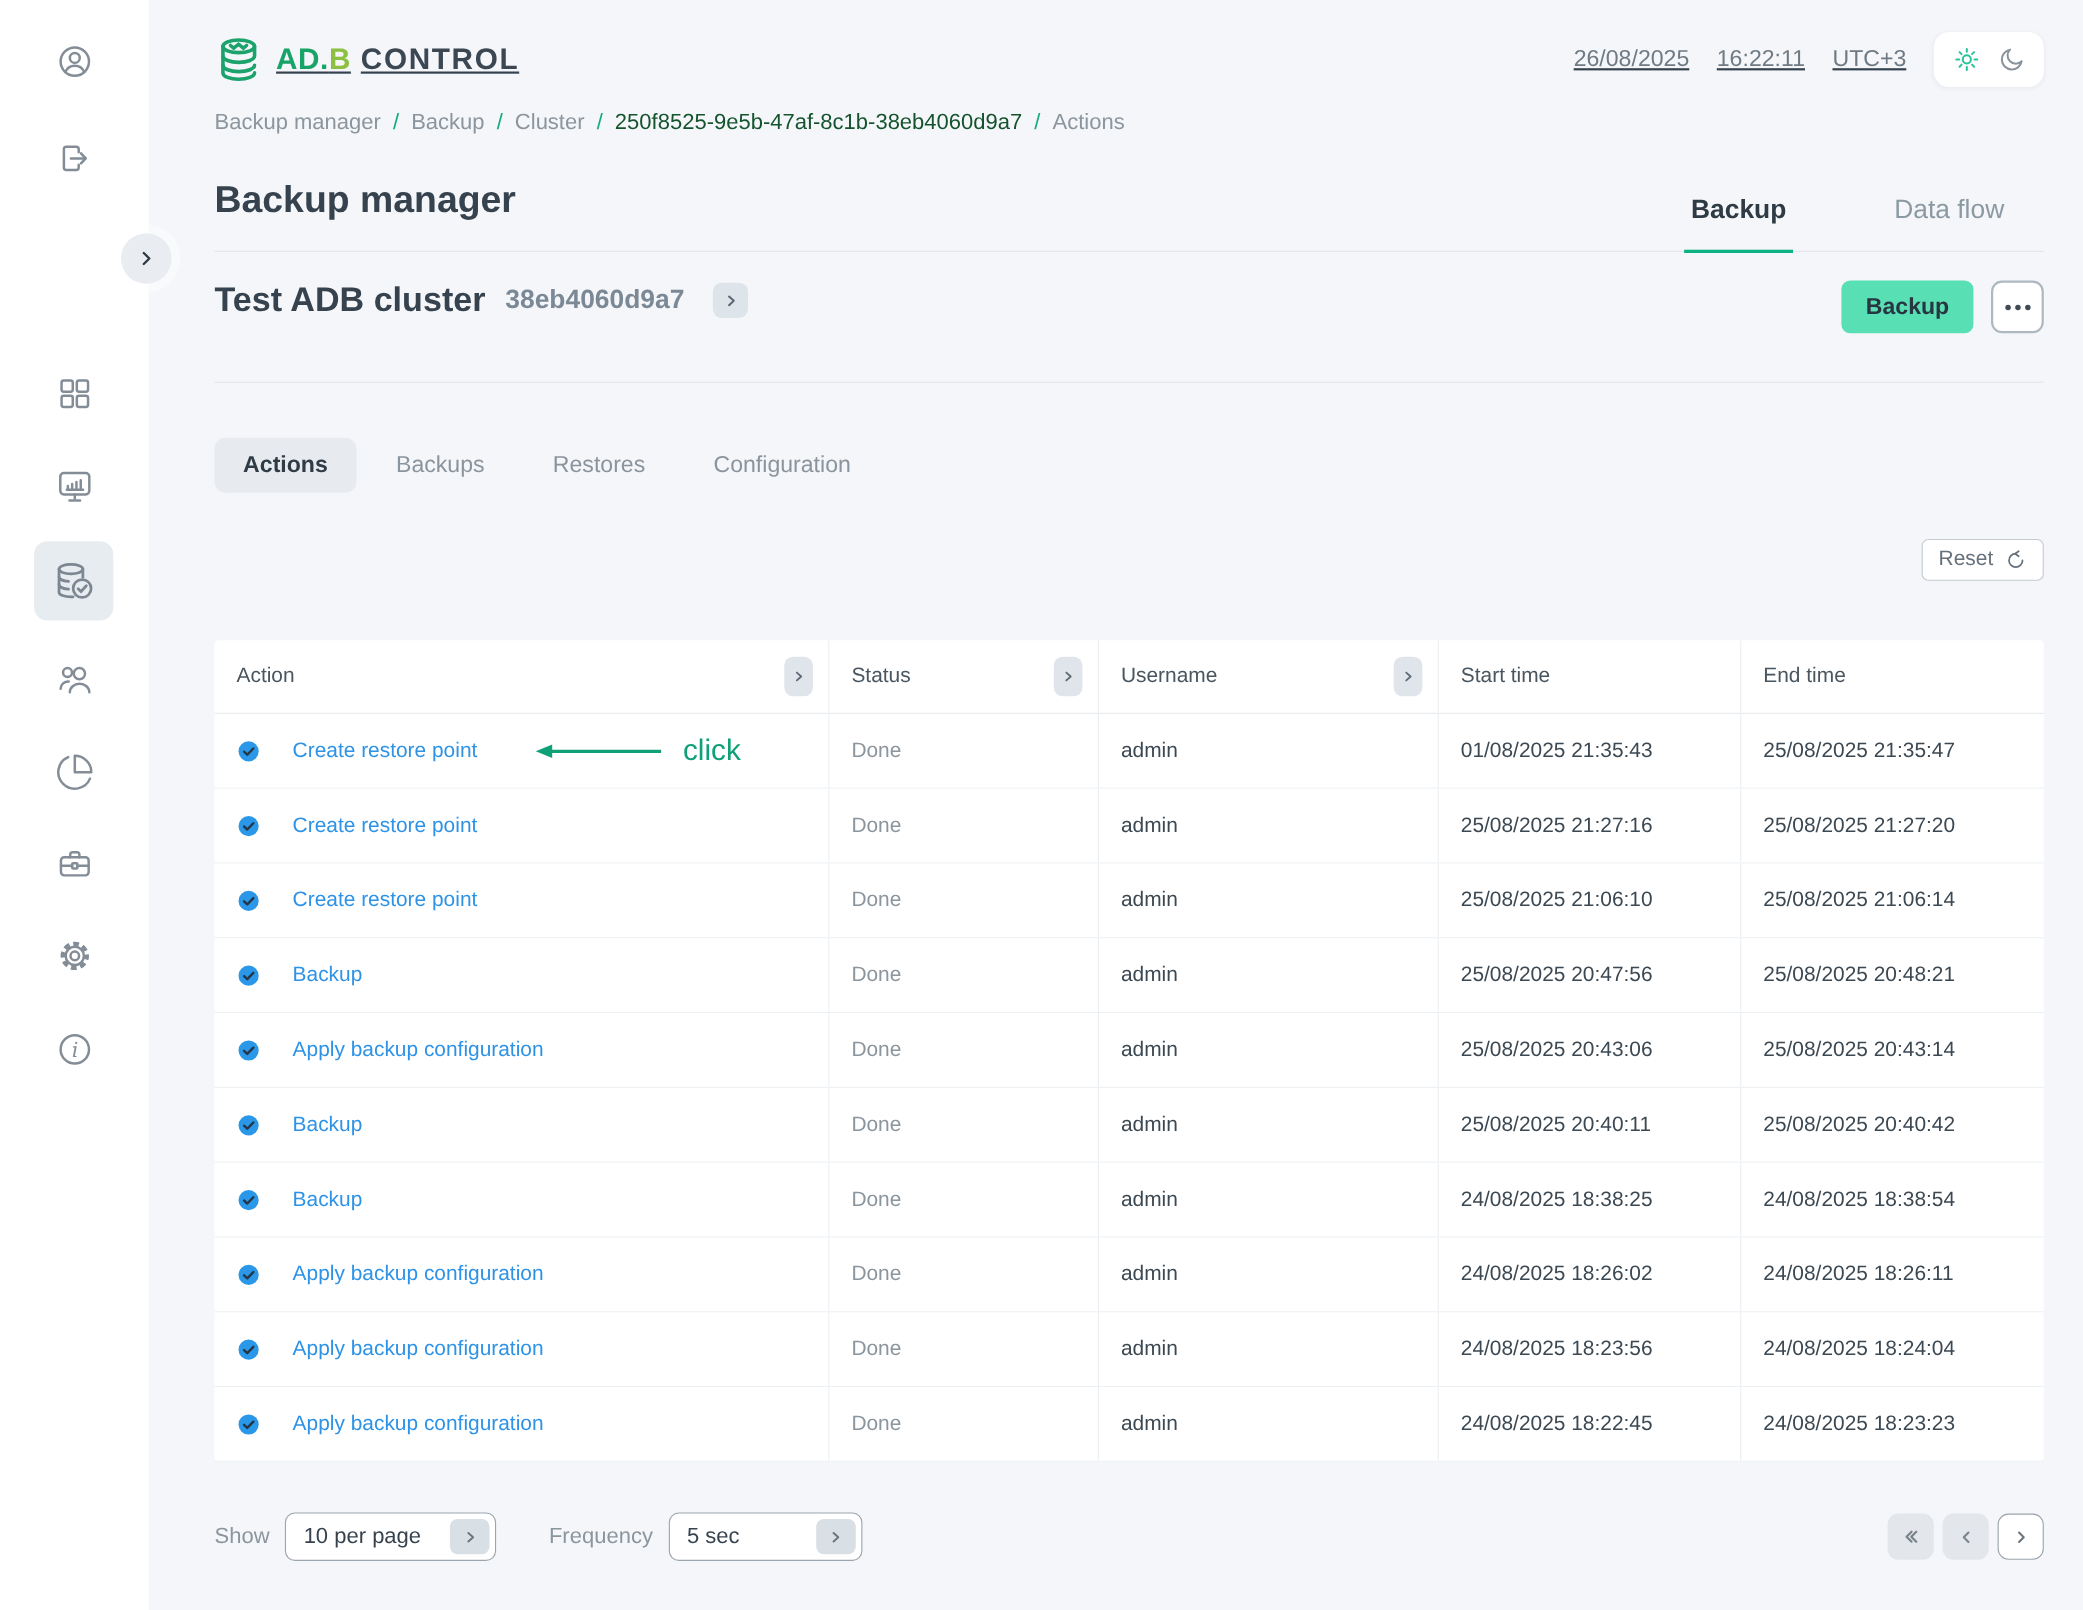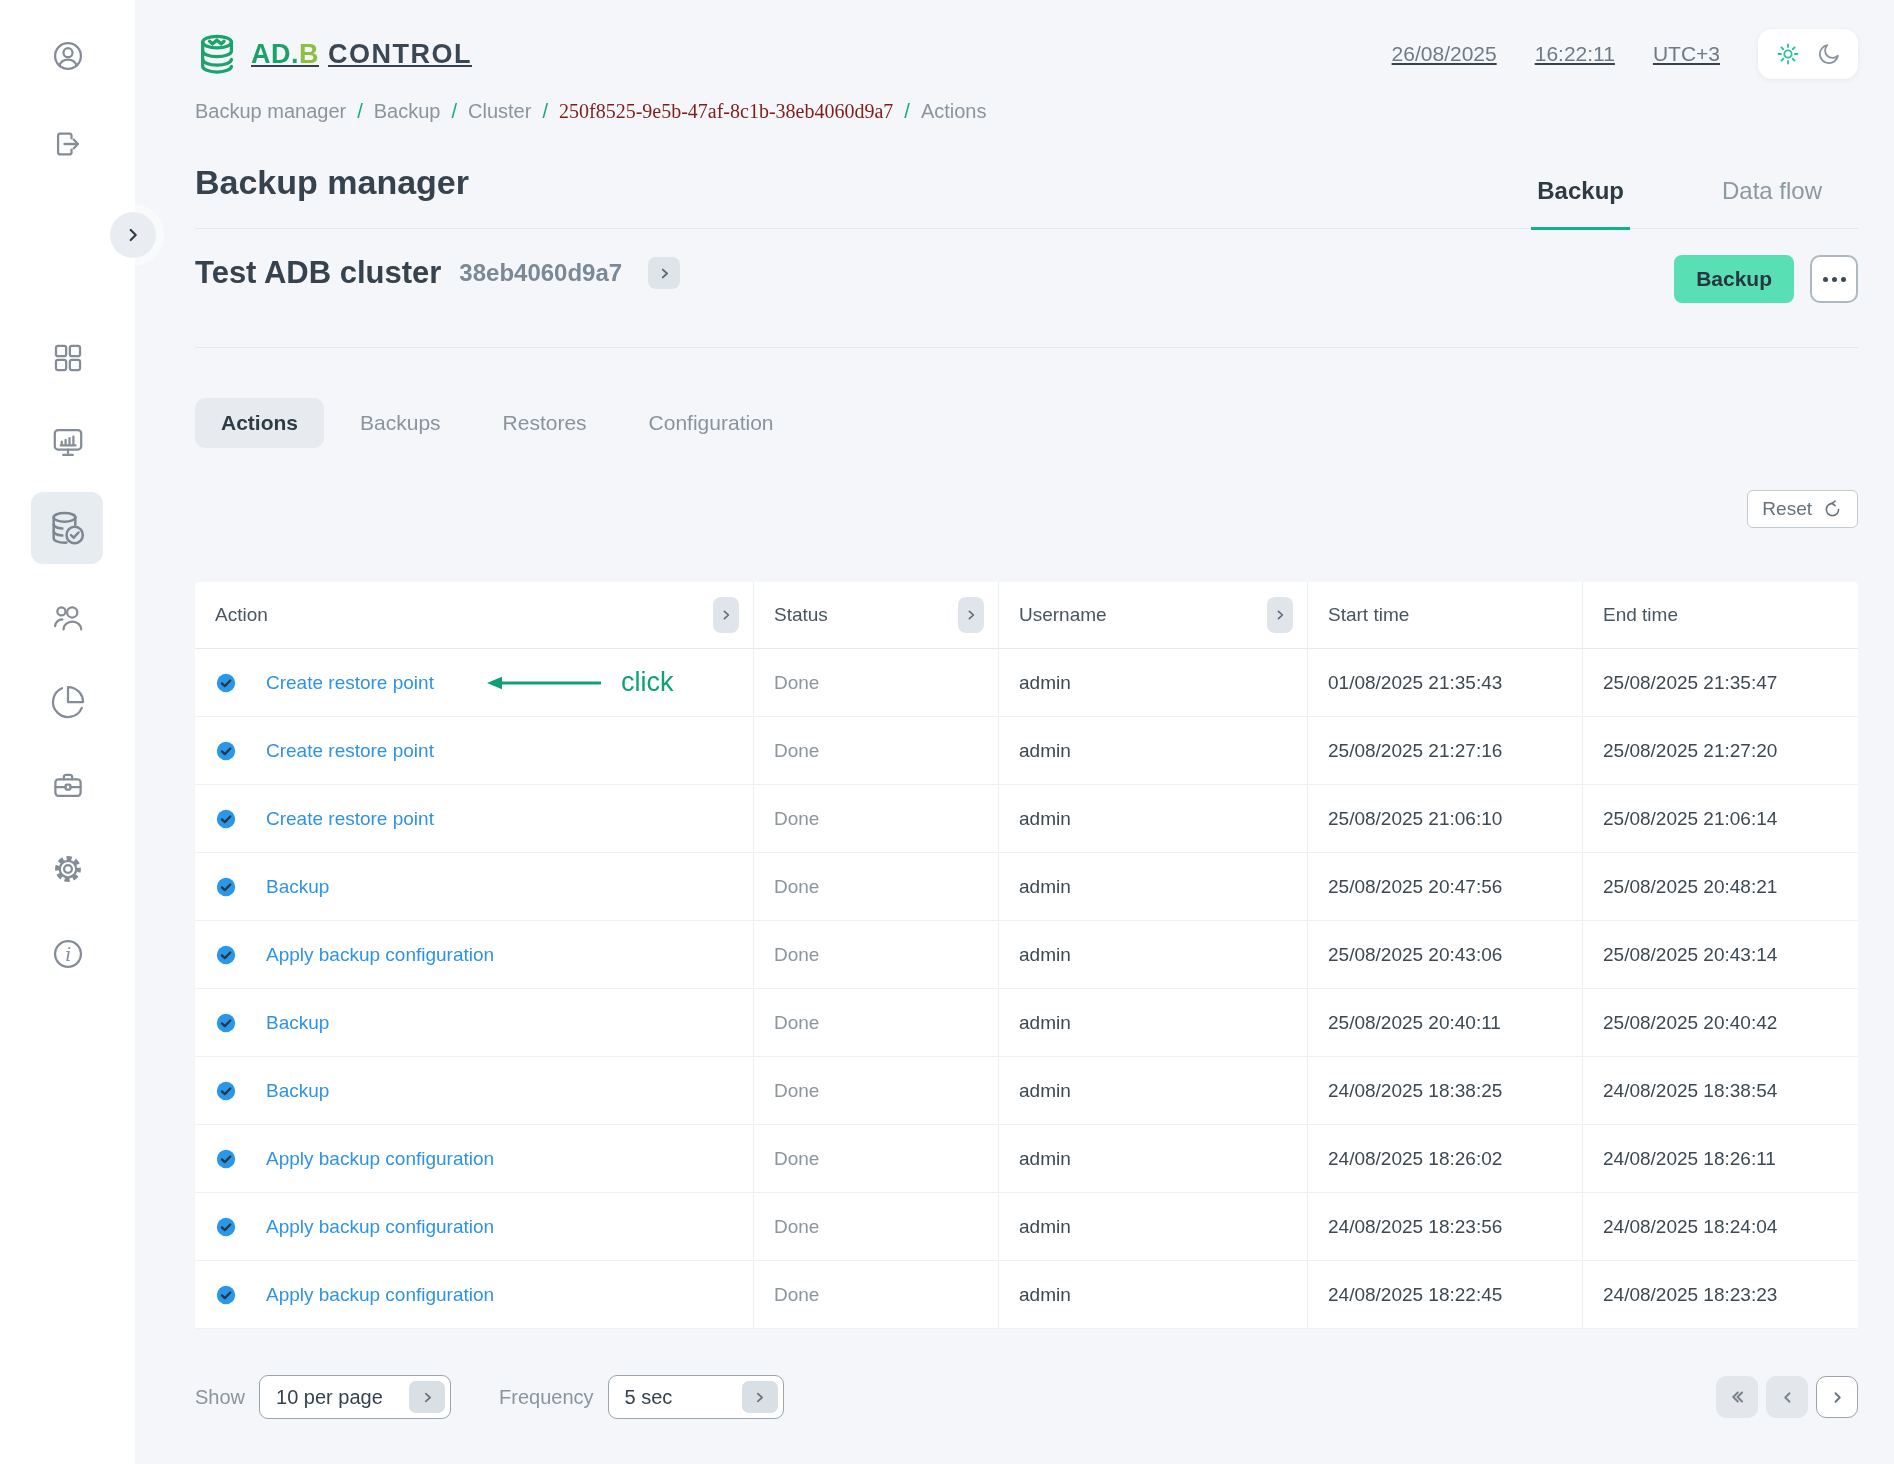--- a/index.html
+++ b/index.html
@@ -39,31 +39,31 @@
 
   
   .main { position:absolute; left:135px; top:0; width:1759px; height:100%; padding:0 36px 0 60px; }
 
   .topbar { display:flex; justify-content:space-between; align-items:center; padding-top:26px; height:82px;text-decoration:underline; }
   .logo { display:flex; align-items:center; gap:10px; cursor:pointer; }
   .logo-text { font-size:27px; font-weight:bold; letter-spacing:.5px; display:flex; align-items:baseline; }
   .brand-prefix { color:#18a468; }
   .brand-letter { color:#8dc041; }
   .brand-name { color:#3b4753; margin-left:9px; letter-spacing:1.5px; }
-  .datetime { display:flex; align-items:center; gap:38px; font-size:21px; color:#6f7a84; }
+  .datetime { display:flex; align-items:center; gap:25px; font-size:21px; color:#6f7a84; }
   .theme-box {
     width:100px; height:50px; background:#fff; border-radius:14px;
     display:flex; align-items:center; justify-content:center; gap:15px;
     box-shadow:0 1px 5px rgba(40,60,80,.07);
   }
   .theme-box button { background:none; border:none; cursor:pointer; padding:0; }
 
   .breadcrumb { margin-top:18px; font-size:20px; color:#8b959e; display:flex; gap:11px; align-items:center; }
   .crumb { cursor:pointer; }
-  .crumb-id { color:#7f1d1d;font-family:Liberation Serif, serif; }
+  .crumb-id { color:#14532d; }
   .crumb-sep { color:#13ab7f; }
 
   .title-row { display:flex; justify-content:space-between; align-items:flex-end; margin-top:40px; border-bottom:1px solid #e3e7eb; }
   .page-title { font-size:34px; font-weight:bold; color:#36434e; padding-bottom:26px; }
   .top-tabs { display:flex; gap:86px; padding-right:30px; }
   .top-tab { font-size:24px; color:#8b99a3; padding:0 6px 22px; cursor:pointer; }
   .top-tab.active { color:#2e3b45; font-weight:bold; border-bottom:3px solid #0fb285; margin-bottom:-2px; }
 
   .cluster-row { display:flex; justify-content:space-between; align-items:flex-start; margin-top:26px; }
   .cluster-left { display:flex; align-items:center; gap:18px; }

